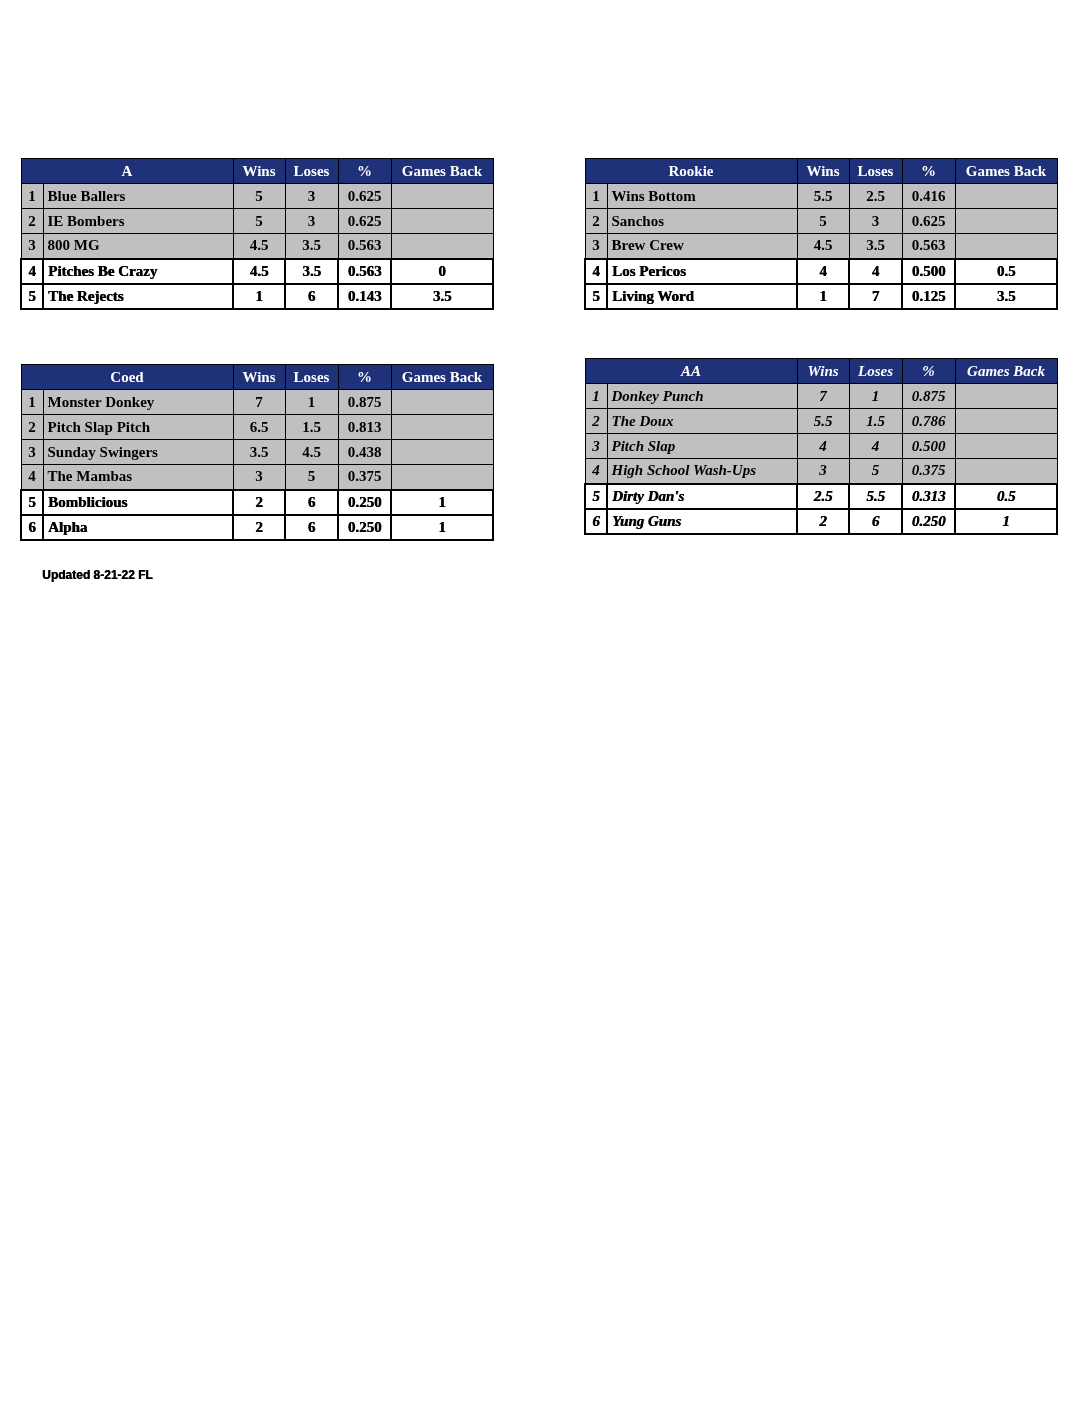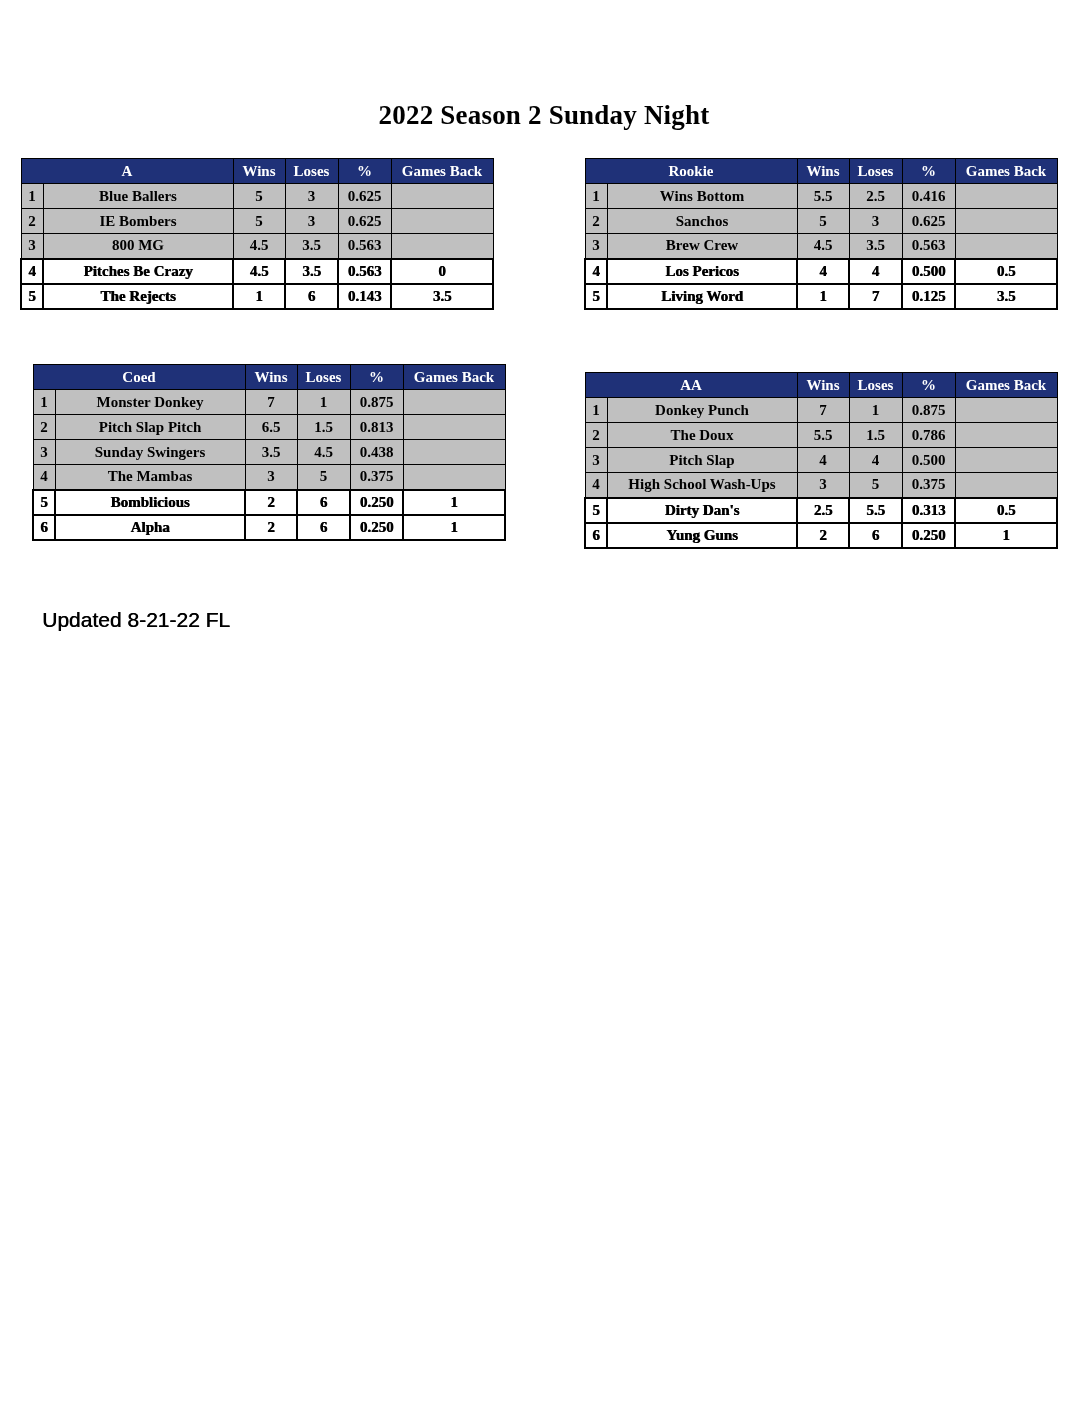--- a/index.html
+++ b/index.html
@@ -40,48 +40,46 @@
     overflow: hidden;
     white-space: nowrap;
     vertical-align: middle;
   }
   table.standings thead th {
     background: var(--header-bg, #1f3178);
     color: var(--header-text, #ffffff);
     text-align: center;
   }
   td.rank { text-align: center; padding: 0; }
-  td.team { text-align: center; }
+  td.team { text-align: left; }
   td.num  { text-align: center; }
   tr.row-gray td { background: var(--row-gray, #c0c0c0); }
   tr.row-white td {
     background: var(--row-white, #ffffff);
     border-width: 2px;
     text-shadow: 0.6px 0 0 currentColor;
   }
   #table-a      { left: 20px;  top: 158px; }
   #table-rookie { left: 584px; top: 158px; }
-  #table-coed   { left: 32px;  top: 364px; }
-  #table-aa     { left: 584px; top: 372px; }
+  #table-coed   { left: 20px;  top: 364px; }
+  #table-aa     { left: 584px; top: 358px; font-style: italic; }
   .footer {
     position: absolute;
     left: 42px; top: 568px;
     font-family: "Liberation Sans", sans-serif;
-    font-size: 21px;
-    font-weight: normal;
+    font-size: 12px;
+    font-weight: bold;
     text-shadow: 0.5px 0 0 currentColor;
-    margin-top: 40px;
   }
 </style>
 </head>
 <body>
 
 <div class="sheet">
 
-  <h1 class="title">2022 Season 2 Sunday Night</h1>
 
   <table class="standings" id="table-a">
     <colgroup>
       <col style="width:22px">
         <col style="width:190px">
         <col style="width:52px">
       <col style="width:53px">
         <col style="width:53px">
         <col style="width:102px">
     </colgroup>

